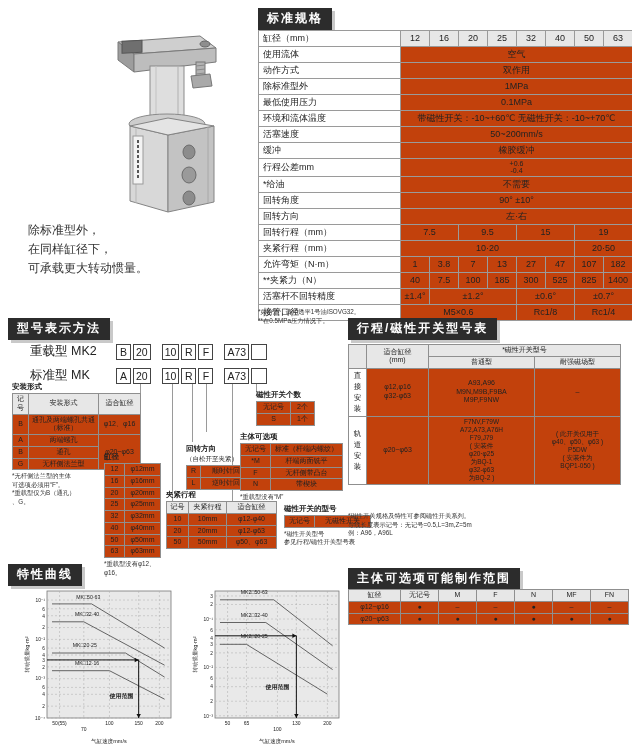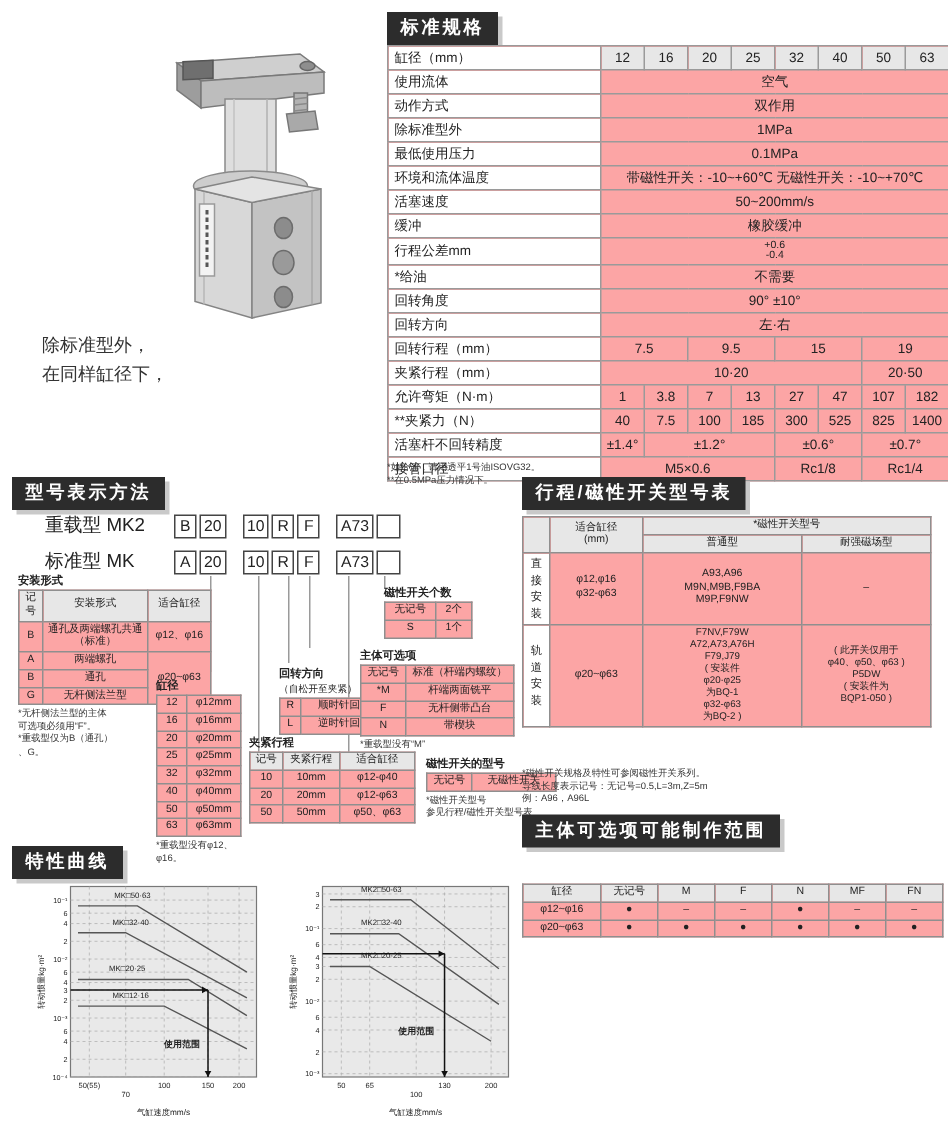--- a/index.html
+++ b/index.html
@@ -2,21 +2,21 @@
 <html><head>
 <meta charset="utf-8">
 <style>
   html,body{margin:0;padding:0}
   body{width:632px;height:749px;position:relative;background:#fff;color:#222;
        font-family:"Liberation Sans","DejaVu Sans",sans-serif;overflow:hidden}
   .abs{position:absolute}
   .sec-h{position:absolute;background:#2c2c2c;color:#fff;font-weight:bold;font-size:12px;
          padding:2px 9px 3px;letter-spacing:2px;box-shadow:3px 3px 0 #c9c9c9;white-space:nowrap}
   
-  table.mini{border-collapse:collapse;table-layout:fixed;font-size:7px;background:#fca5a5}
+  table.mini{border-collapse:collapse;table-layout:fixed;font-size:7px;background:#c2410c}
   table.mini th,table.mini td{border:1px solid #8f8f8f;padding:1px 2px;text-align:center;
         white-space:pre-line;line-height:1.25;font-weight:normal;overflow:hidden}
   table.mini th{background:#e7e7e7}
   table.mini td.vert{line-height:1.5;background:#fff;font-size:7.5px}
   table.mini td.small{font-size:6.5px;line-height:1.25}
   
   table.spec{font-size:9px}
   table.spec th,table.spec td{border:1px solid #9a9a9a;padding:1px 2px;height:13px}
   table.spec td.lbl,table.spec th.lbl{text-align:left;background:#fff;padding-left:4px}
   table.spec td.tol{font-size:7px;line-height:1.05}
@@ -69,20 +69,21 @@
     <ellipse cx="101" cy="161" rx="7" ry="8" fill="#9a9a9a" stroke="#6c6c6c"></ellipse>
     <ellipse cx="101" cy="184" rx="6" ry="7" fill="#8c8c8c" stroke="#6c6c6c"></ellipse>
     <rect x="45" y="122" width="10" height="48" fill="#f3f3f3" stroke="#9a9a9a"></rect>
     <line x1="50" y1="126" x2="50" y2="166" stroke="#555" stroke-width="2" stroke-dasharray="3,2"></line>
   </g>
 </svg>
 
 <div class="abs" style="left:28px;top:221px">
   <div class="intro-line">除标准型外，</div>
   <div class="intro-line">在同样缸径下，</div>
+  <div class="intro-line">可承载更大转动惯量。</div>
 </div>
 
 <div class="sec-h" style="left:258px;top:8px">标准规格</div>
 <div class="abs" style="left:258px;top:30px;width:372px" id="specTable">
     <table class="mini spec" style="width: 374px;">
       <colgroup>
         <col style="width: 142px;">
         <col style="width: 29px;">
         <col style="width: 29px;">
         <col style="width: 29px;">
@@ -610,21 +611,21 @@
     <text x="50.68516450467707" y="53.43120829121573" font-size="5.2" fill="#222">MK2□20-25</text>
     <line x1="25" y1="50.819152934060135" x2="106.36474001206463" y2="50.819152934060135" stroke="#111" stroke-width="1"></line>
     <polygon points="102.36474001206463,48.61915293406013 102.36474001206463,53.01915293406014 106.36474001206463,50.819152934060135" fill="#111"></polygon>
     <line x1="106.36474001206463" y1="50.819152934060135" x2="106.36474001206463" y2="133" stroke="#111" stroke-width="1"></line>
     <polygon points="104.16474001206463,129 108.56474001206463,129 106.36474001206463,133" fill="#111"></polygon>
     <text x="87.47115242618227" y="104.46955981777518" text-anchor="middle" font-size="6" font-weight="bold" fill="#222">使用范围</text>
     <text x="87" y="158" text-anchor="middle" font-size="5.5" fill="#222">气缸速度mm/s</text>
     <text x="7" y="69.5" text-anchor="middle" font-size="5.5" fill="#222" transform="rotate(-90 7 69.5)">转动惯量kg·m²</text>
   </svg>
 
-<div class="sec-h" style="left:348px;top:543px">主体可选项可能制作范围</div>
+<div class="sec-h" style="left:348px;top:568px">主体可选项可能制作范围</div>
 <div class="abs" style="left:348px;top:589px" id="rangeTable">
     <table class="mini" style="width: 280px;">
       <colgroup>
         <col style="width: 52px;">
         <col style="width: 38px;">
         <col style="width: 38px;">
         <col style="width: 38px;">
         <col style="width: 38px;">
         <col style="width: 38px;">
         <col style="width: 38px;">

